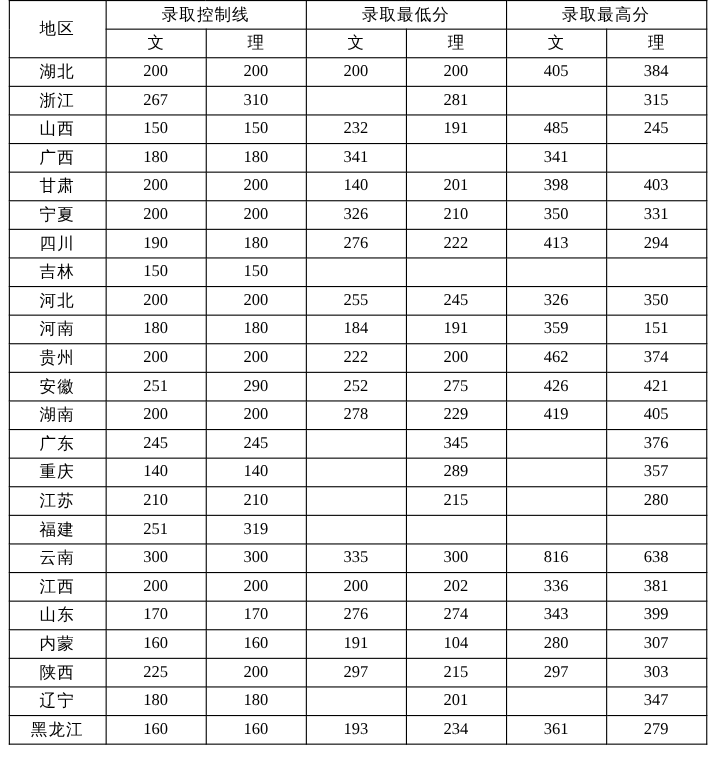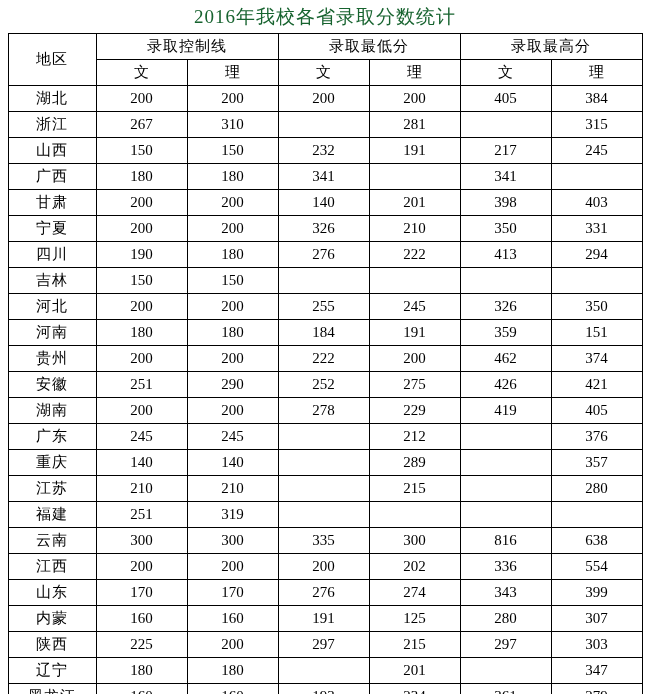--- a/index.html
+++ b/index.html
@@ -74,21 +74,20 @@
   td.num-cell {
     font-size: 15px;
     font-family: "Liberation Serif", serif;
   }
 </style>
 </head>
 <body>
 
 <div class="page">
 
-  <div class="title">2016年我校各省录取分数统计</div>
 
   <table class="score-table">
     <colgroup>
       <col class="col-region">
       <col class="col-num">
       <col class="col-num">
       <col class="col-num">
       <col class="col-num">
       <col class="col-num">
       <col class="col-num">
@@ -127,21 +126,21 @@
         <td class="num-cell">281</td>
         <td class="num-cell"></td>
         <td class="num-cell">315</td>
       </tr>
       <tr>
         <td class="region-cell">山西</td>
         <td class="num-cell">150</td>
         <td class="num-cell">150</td>
         <td class="num-cell">232</td>
         <td class="num-cell">191</td>
-        <td class="num-cell">217</td>
+        <td class="num-cell">485</td>
         <td class="num-cell">245</td>
       </tr>
       <tr>
         <td class="region-cell">广西</td>
         <td class="num-cell">180</td>
         <td class="num-cell">180</td>
         <td class="num-cell">341</td>
         <td class="num-cell"></td>
         <td class="num-cell">341</td>
         <td class="num-cell"></td>
@@ -225,21 +224,21 @@
         <td class="num-cell">278</td>
         <td class="num-cell">229</td>
         <td class="num-cell">419</td>
         <td class="num-cell">405</td>
       </tr>
       <tr>
         <td class="region-cell">广东</td>
         <td class="num-cell">245</td>
         <td class="num-cell">245</td>
         <td class="num-cell"></td>
-        <td class="num-cell">212</td>
+        <td class="num-cell">345</td>
         <td class="num-cell"></td>
         <td class="num-cell">376</td>
       </tr>
       <tr>
         <td class="region-cell">重庆</td>
         <td class="num-cell">140</td>
         <td class="num-cell">140</td>
         <td class="num-cell"></td>
         <td class="num-cell">289</td>
         <td class="num-cell"></td>
@@ -272,37 +271,37 @@
         <td class="num-cell">816</td>
         <td class="num-cell">638</td>
       </tr>
       <tr>
         <td class="region-cell">江西</td>
         <td class="num-cell">200</td>
         <td class="num-cell">200</td>
         <td class="num-cell">200</td>
         <td class="num-cell">202</td>
         <td class="num-cell">336</td>
-        <td class="num-cell">554</td>
+        <td class="num-cell">381</td>
       </tr>
       <tr>
         <td class="region-cell">山东</td>
         <td class="num-cell">170</td>
         <td class="num-cell">170</td>
         <td class="num-cell">276</td>
         <td class="num-cell">274</td>
         <td class="num-cell">343</td>
         <td class="num-cell">399</td>
       </tr>
       <tr>
         <td class="region-cell">内蒙</td>
         <td class="num-cell">160</td>
         <td class="num-cell">160</td>
         <td class="num-cell">191</td>
-        <td class="num-cell">125</td>
+        <td class="num-cell">104</td>
         <td class="num-cell">280</td>
         <td class="num-cell">307</td>
       </tr>
       <tr>
         <td class="region-cell">陕西</td>
         <td class="num-cell">225</td>
         <td class="num-cell">200</td>
         <td class="num-cell">297</td>
         <td class="num-cell">215</td>
         <td class="num-cell">297</td>

